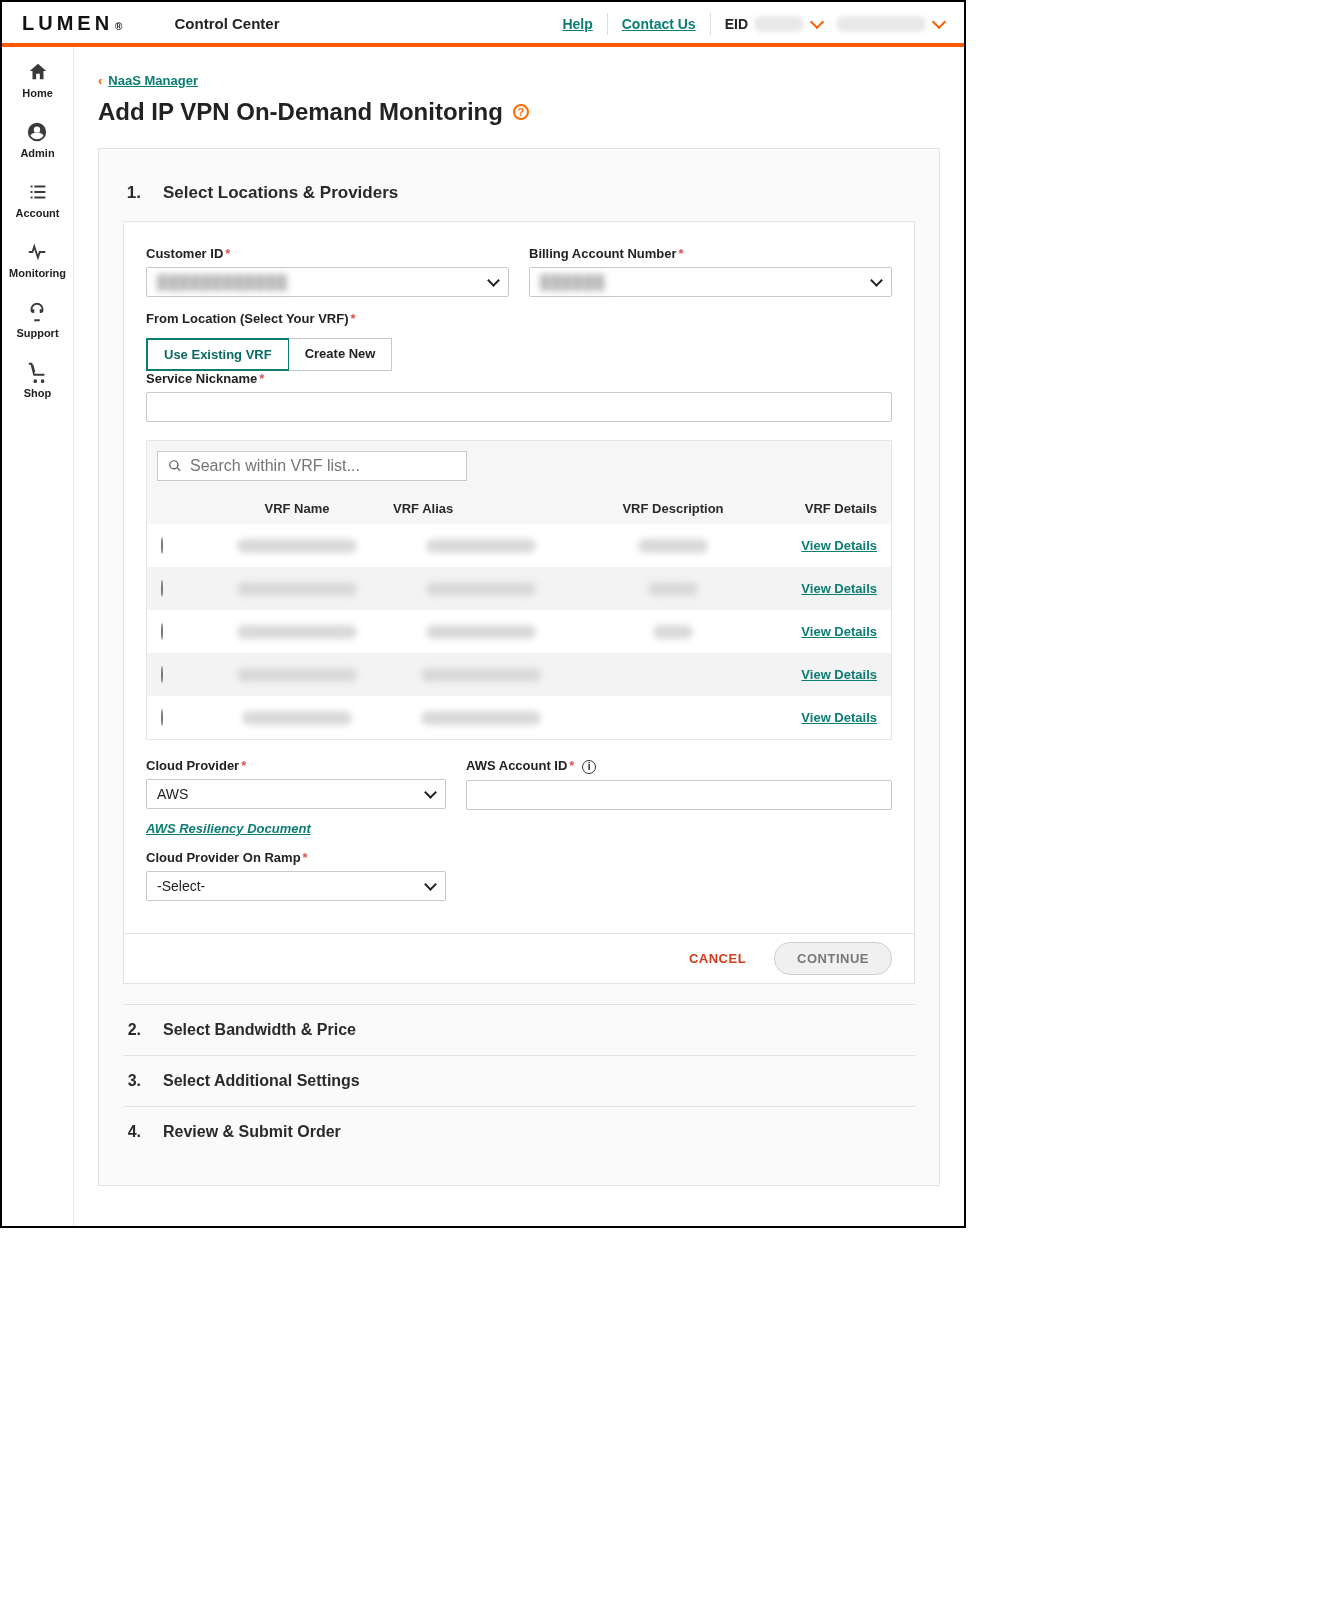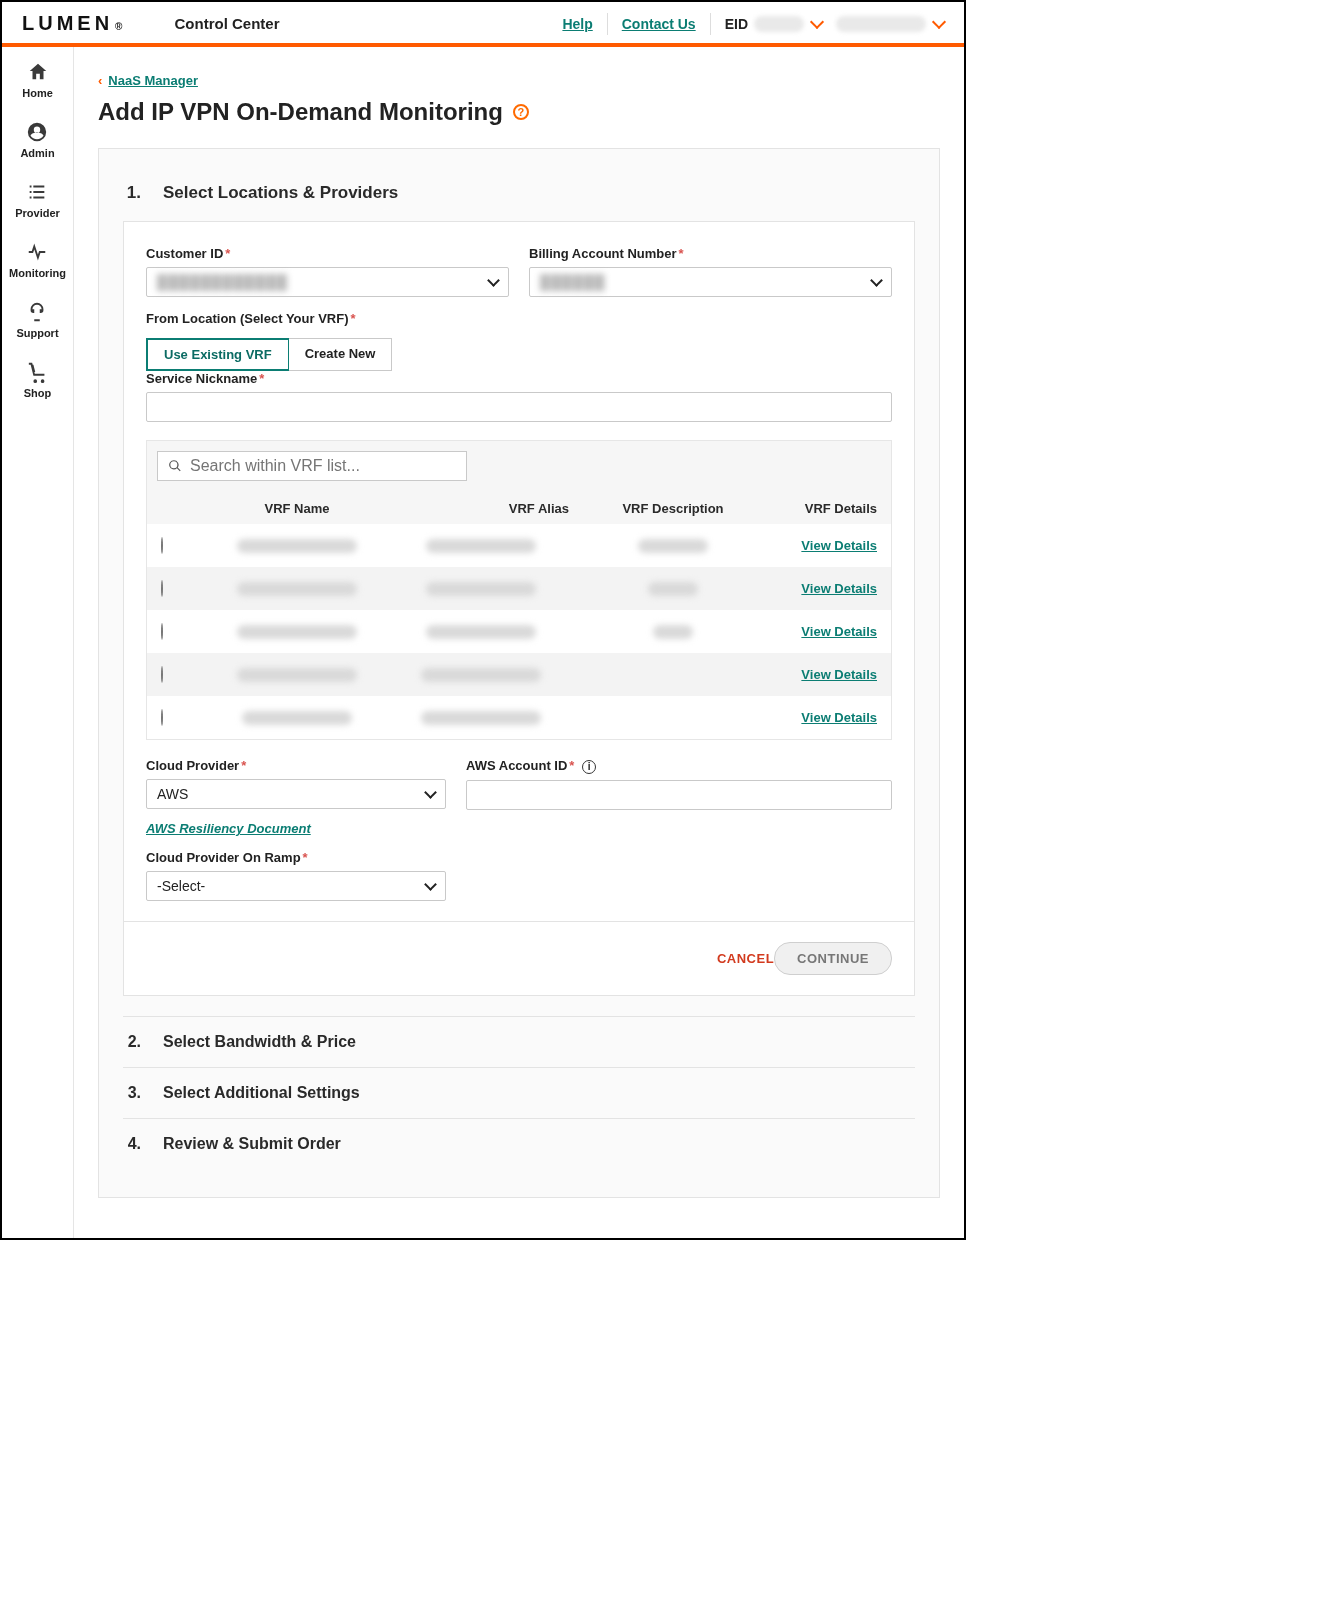--- a/index.html
+++ b/index.html
@@ -62,40 +62,40 @@
 
   .vrf-block { margin-top: 14px; background: #f6f6f6; border: 1px solid #e6e6e6; padding: 10px 0 0; position: relative; }
   .search-wrap { padding: 0 10px 10px; }
   .search { width: 310px; height: 30px; border: 1px solid #c9c9c9; background: #fff; display: flex; align-items: center; padding: 0 10px; gap: 8px; }
   .search svg { width: 14px; height: 14px; fill: #555; }
   .search input { border: none; outline: none; flex: 1; font-size: 16px; color: #666; }
 
   .vrf-head { display: flex; padding: 10px 14px 8px; font-size: 13px; font-weight: 800; color: #2a2a2a; background: #f6f6f6; }
   .col-radio { width: 40px; }
   .col-name { flex: 1.2; text-align: center; }
-  .col-alias { flex: 1.1; text-align: right; }
+  .col-alias { flex: 1.1; text-align: left; }
   .col-desc { flex: 1.3; text-align: center; }
   .col-det { width: 100px; text-align: right; }
 
   .vrf-body { max-height: 218px; overflow-y: scroll; }
   .vrf-row { display: flex; align-items: center; padding: 14px 14px; font-size: 13px; }
   .vrf-row:nth-child(odd) { background: #fff; }
   .vrf-row:nth-child(even) { background: #f3f3f3; }
   .vrf-row .radio { width: 14px; height: 14px; border: 1.5px solid #777; border-radius: 50%; }
   .vrf-row .blur-cell { height: 14px; border-radius: 7px; background: #d9d9d9; filter: blur(3px); }
   .vrf-row .vd-link { color: #0b7d73; text-decoration: underline; cursor: pointer; font-weight: 600; }
 
   
   .vrf-body::-webkit-scrollbar { width: 14px; }
   .vrf-body::-webkit-scrollbar-track { background: #f0f0f0; }
   .vrf-body::-webkit-scrollbar-thumb { background: #c9c9c9; }
 
   .res-link { color: #0b7d73; font-style: italic; text-decoration: underline; font-size: 13px; margin-top: 6px; cursor: pointer; font-weight: 600; }
 
-  .card-actions { border-top: 1px solid #e3e3e3; margin: 20px -22px 0; padding: 20px 22px; display: flex; justify-content: flex-end; align-items: center; background: #fff; }
+  .card-actions { border-top: 1px solid #e3e3e3; margin: 32px -22px 0; padding: 8px 22px; display: flex; justify-content: flex-end; align-items: center; gap: 28px; background: #fff; }
   .btn-cancel { color: #d23a1e; font-weight: 800; letter-spacing: .5px; background: none; border: none; cursor: pointer; font-size: 13px; }
   .btn-continue { background: #f0f0f0; border: 1px solid #cfcfcf; color: #777; font-weight: 800; letter-spacing: .5px; padding: 8px 22px; border-radius: 16px; cursor: pointer; font-size: 13px; }
 
   .step-list { margin-top: 20px; }
   .step-row { display: flex; gap: 22px; align-items: center; padding: 16px 0; border-top: 1px solid #e3e3e3; font-size: 16px; font-weight: 800; color: #2a2a2a; }
   .step-row .num { width: 18px; text-align: right; }
 </style>
 </head>
 <body>
 
@@ -142,21 +142,21 @@
             </svg>
         </div>
         <span>Admin</span>
       </div>
       <div class="sb-item">
         <div class="sb-icon">
           <svg viewBox="0 0 24 24">
               <path d="M4 5h2v2H4zM8 5h12v2H8zM4 11h2v2H4zM8 11h12v2H8zM4 17h2v2H4zM8 17h12v2H8z"></path>
             </svg>
         </div>
-        <span>Provider</span>
+        <span>Account</span>
       </div>
       <div class="sb-item">
         <div class="sb-icon">
           <svg viewBox="0 0 24 24">
               <path d="M3 12h4l2-6 4 12 2-6h6" fill="none" stroke="#3a3a3a" stroke-width="2"></path>
             </svg>
         </div>
         <span>Monitoring</span>
       </div>
       <div class="sb-item">

